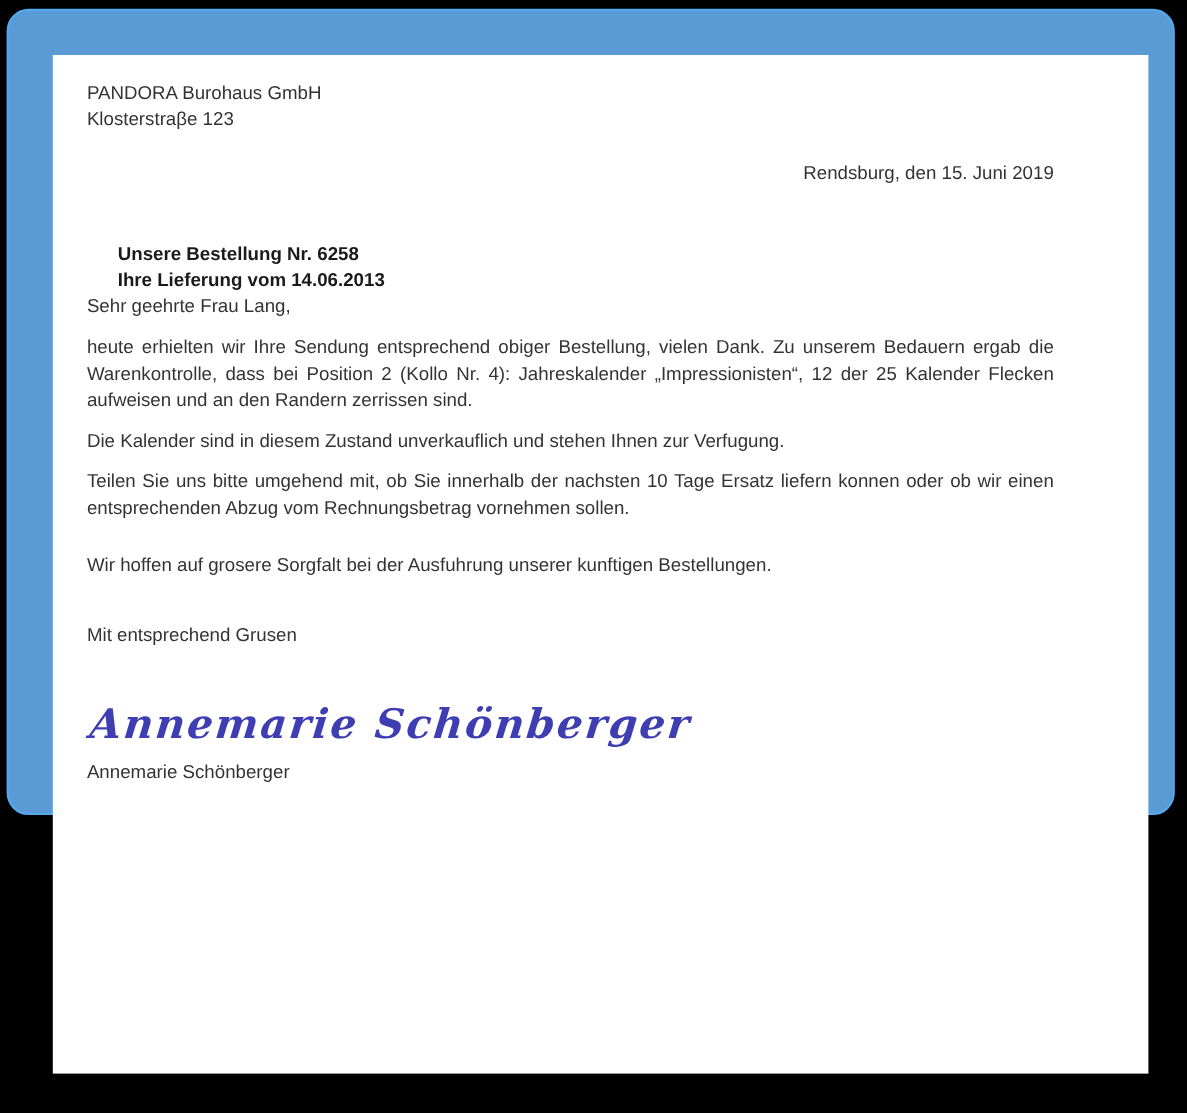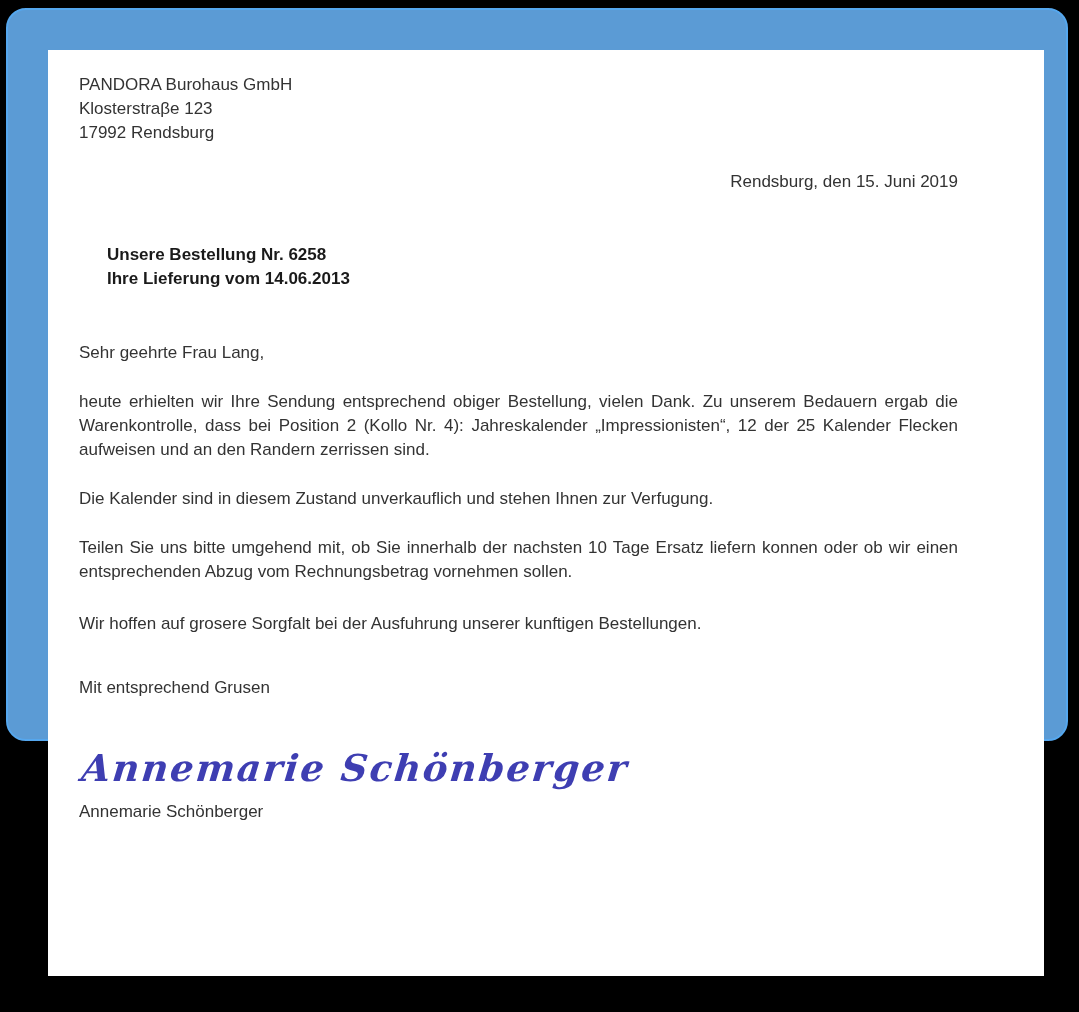--- a/index.html
+++ b/index.html
@@ -32,22 +32,22 @@
     padding:18px 86px 0 31px;
     color:var(--ink);
     font-size:17px;
     line-height:24px;
   }
   .addr-line{white-space:pre;}
   .sender{margin-top:5px;}
   .recipient{margin-top:25px;}
   .date-line{margin-top:25px;text-align:right;}
   .subject{margin-top:49px;font-weight:bold;color:var(--ink_bold);margin-left:28px;}
-  .salutation{margin-top:50px;}
-  .para{margin-top:25px;text-align:justify;}
+  .salutation{}
+  .para{margin-top:13px;text-align:justify;}
   .para-last{margin-top:28px;}
   .closing{margin-top:40px;}
   .signature-script{
     margin-top:40px;
     font-family:"DejaVu Serif","Liberation Serif",serif;
     font-style:italic;
     font-weight:bold;
     font-size:37px;
     line-height:56px;
     color:var(--signature_blue);
@@ -60,21 +60,20 @@
 </head>
 <body>
 
 <div class="canvas">
   <div class="frame">
     <div class="page">
 
       <div class="sender">
         <div class="addr-line">PANDORA Burohaus GmbH</div>
         <div class="addr-line">Klosterstraβe 123</div>
-        <div class="addr-line">17992 Rendsburg</div>
       </div>
 
 
       <div class="date-line">Rendsburg, den 15. Juni 2019</div>
 
       <div class="subject">
         <div>Unsere Bestellung Nr. 6258</div>
         <div>Ihre Lieferung vom 14.06.2013</div>
       </div>
 

